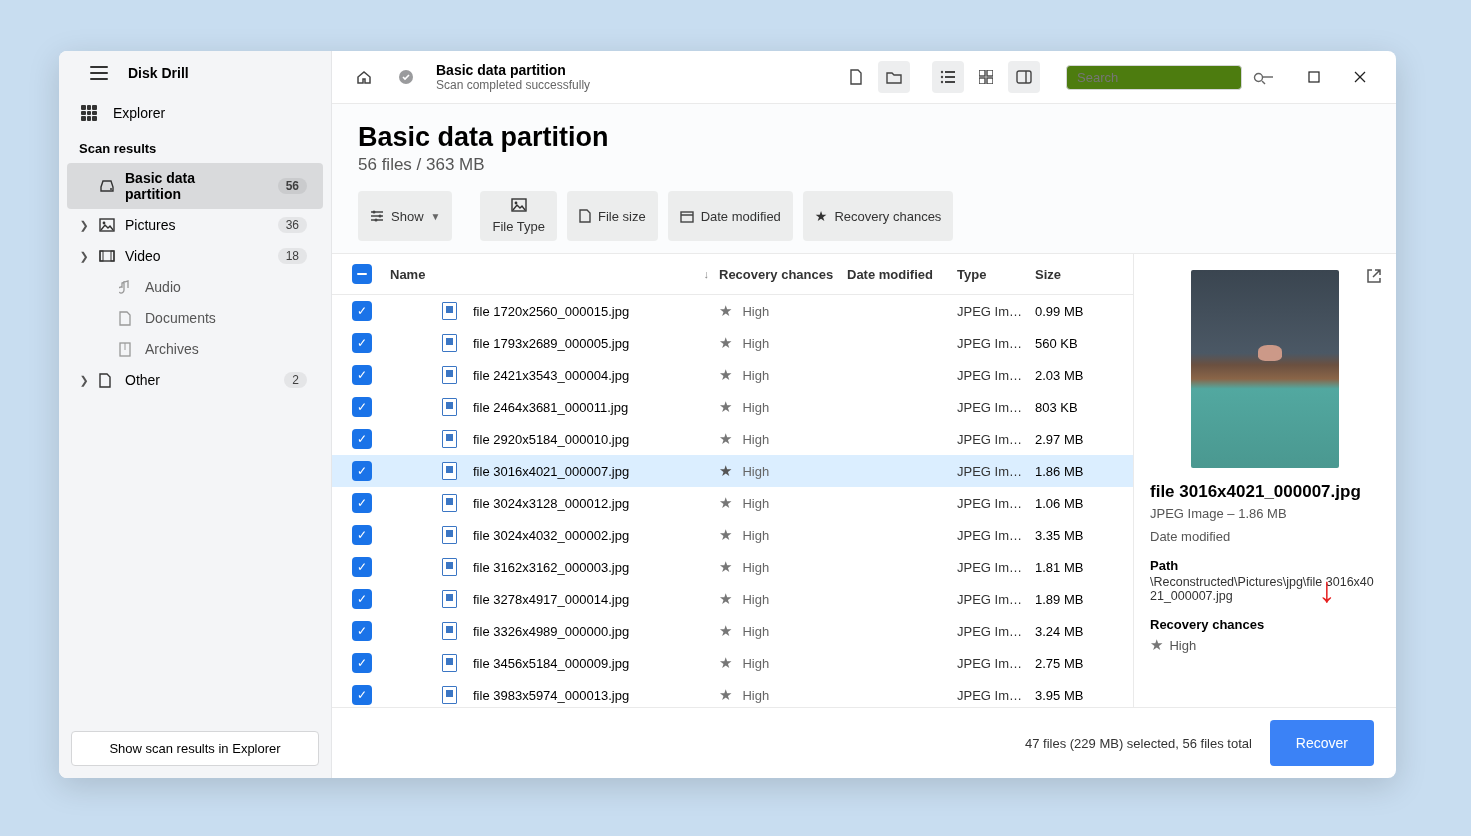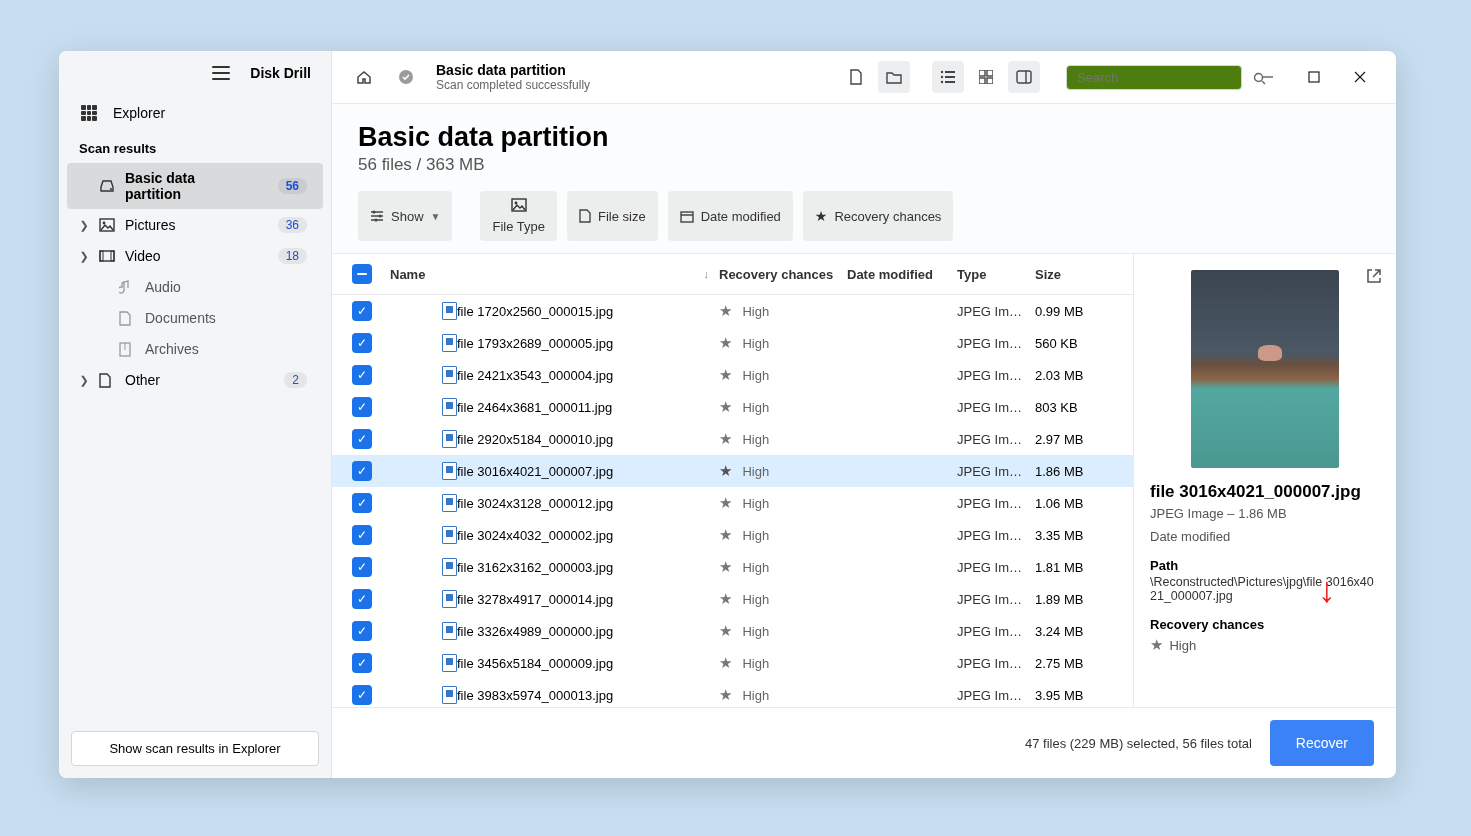--- a/index.html
+++ b/index.html
@@ -1,33 +1,33 @@
 <!DOCTYPE html>
 <html><head>
 <meta charset="utf-8">
 <style>
 * { box-sizing: border-box; margin: 0; padding: 0; font-family: "Segoe UI", Arial, sans-serif; }
 body { background: #c8ddf0; width: 1471px; height: 836px; overflow: hidden; position: relative; }
 .window { position: absolute; top: 51px; left: 59px; width: 1337px; height: 727px; background: #fff; border-radius: 8px; display: flex; box-shadow: 0 8px 32px rgba(0,0,0,0.15); overflow: hidden; }
 .sidebar { width: 273px; background: #f4f5f7; display: flex; flex-direction: column; border-right: 1px solid #e5e6e8; }
-.sidebar-top { padding: 14px 20px; display: flex; align-items: center; gap: 20px; justify-content: flex-end; }
+.sidebar-top { padding: 14px 31px; display: flex; align-items: center; gap: 20px; }
 .hamburger { width: 18px; height: 14px; display: flex; flex-direction: column; justify-content: space-between; cursor: pointer; }
 .hamburger span { display: block; height: 2px; background: #333; border-radius: 1px; }
 .app-title { font-size: 14px; font-weight: 600; }
 .dashboard-row { padding: 10px 22px; display: flex; align-items: center; gap: 16px; cursor: pointer; }
 .grid-icon { width: 16px; height: 16px; display: grid; grid-template-columns: repeat(3,1fr); grid-template-rows: repeat(3,1fr); gap: 1px; }
 .grid-icon span { background: #333; border-radius: 1px; }
 .dash-label { font-size: 14px; }
 .section-header { padding: 10px 20px 6px; font-size: 13px; font-weight: 600; }
 .tree-item { display: flex; align-items: center; padding: 7px 16px 7px 10px; font-size: 14px; cursor: pointer; gap: 8px; border-radius: 4px; margin: 1px 8px; }
 .tree-item.active { background: #d9dadc; font-weight: 600; }
 .tree-item .chevron { width: 14px; text-align: center; color: #555; font-size: 11px; }
 .tree-item .tree-icon { width: 18px; text-align: center; color: #444; font-size: 15px; }
 .tree-item .tree-label { flex: 1; }
-.badge { background: #e4e5e7; color: #1d4ed8; border-radius: 10px; padding: 1px 8px; font-size: 12px; min-width: 22px; text-align: center; margin-left: 25px; }
+.badge { background: #e4e5e7; color: #404040; border-radius: 10px; padding: 1px 8px; font-size: 12px; min-width: 22px; text-align: center; margin-left: 25px; }
 .tree-item.active .badge { background: #cacbcd; }
 .tree-item.sub { padding-left: 30px; color: #555; }
 .tree-item.sub .tree-icon { color: #999; }
 .sidebar-footer { margin-top: auto; padding: 12px; }
 .explorer-btn { width: 100%; background: #fff; border: 1px solid #d5d6d8; padding: 9px; font-size: 13px; border-radius: 4px; cursor: pointer; }
 .main { flex: 1; display: flex; flex-direction: column; }
 .topbar { display: flex; align-items: center; padding: 10px 16px; gap: 10px; border-bottom: 1px solid #eaeaea; }
 .tb-iconbtn { width: 32px; height: 32px; display: flex; align-items: center; justify-content: center; border-radius: 4px; cursor: pointer; color: #444; }
 .tb-iconbtn.active { background: #edeeef; }
 .breadcrumb-block { margin-left: 4px; }
@@ -53,21 +53,21 @@
 .th-type { width: 78px; }
 .th-size { width: 78px; }
 .check { width: 20px; height: 20px; background: #1a73e8; border-radius: 4px; display: flex; align-items: center; justify-content: center; color: #fff; font-size: 12px; cursor: pointer; }
 .check.some::after { content: ""; width: 10px; height: 2.5px; background: #fff; border-radius: 1px; }
 .tbody { flex: 1; overflow-y: auto; }
 .tbody::-webkit-scrollbar { width: 8px; }
 .tbody::-webkit-scrollbar-thumb { background: #ccc; border-radius: 4px; }
 .trow { display: flex; align-items: center; padding: 6px 20px; font-size: 13px; }
 .trow.selected { background: #dbeeff; }
 .td-check { width: 28px; }
-.td-name { flex: 1; display: flex; align-items: center; gap: 0; padding-left: 62px; }
+.td-name { flex: 1; display: flex; align-items: center; gap: 16px; padding-left: 62px; }
 .file-ic { width: 15px; height: 18px; border: 1px solid #3b76c4; border-radius: 1px; position: relative; background: #fff; }
 .file-ic::after { content:""; position: absolute; top: 3px; left: 3px; right: 3px; bottom: 6px; background: #3b76c4; }
 .td-chances { width: 128px; display: flex; align-items: center; gap: 10px; color: #666; }
 .star { color: #777; font-size: 15px; }
 .trow.selected .star { color: #555; }
 .td-date { width: 110px; }
 .td-type { width: 78px; color: #333; white-space: nowrap; overflow: hidden; text-overflow: ellipsis; }
 .td-size { width: 78px; }
 .sort-arrow { color: #888; font-size: 11px; margin-left: auto; margin-right: 10px; }
 .preview-panel { width: 262px; padding: 16px; overflow-y: auto; font-size: 13px; position: relative; }

